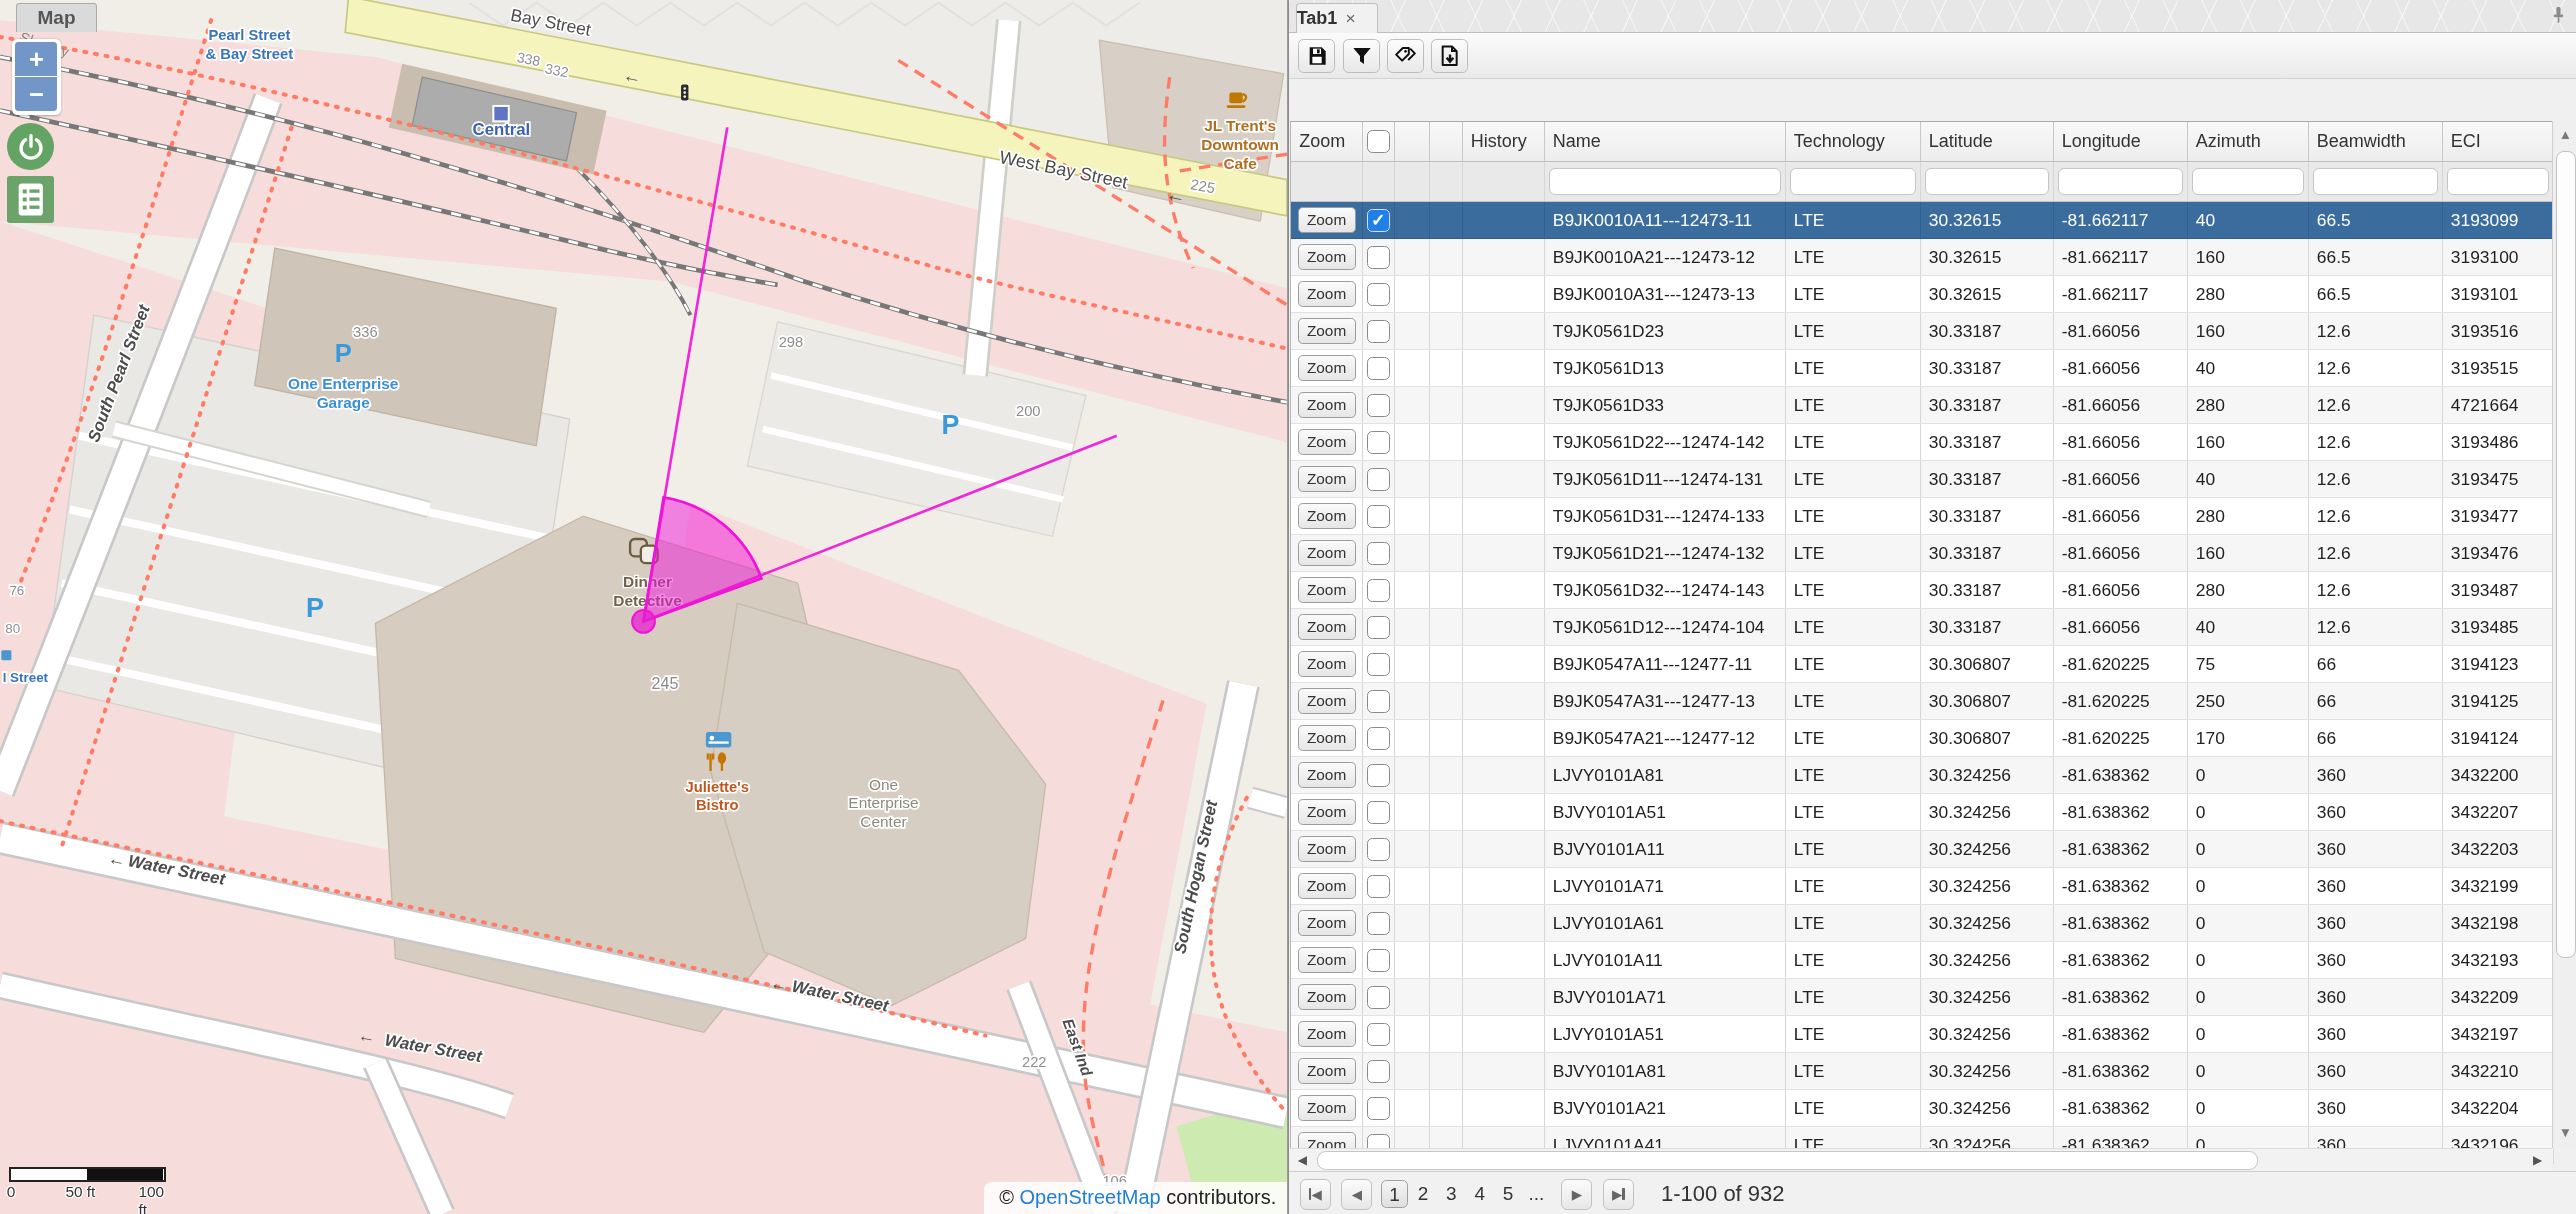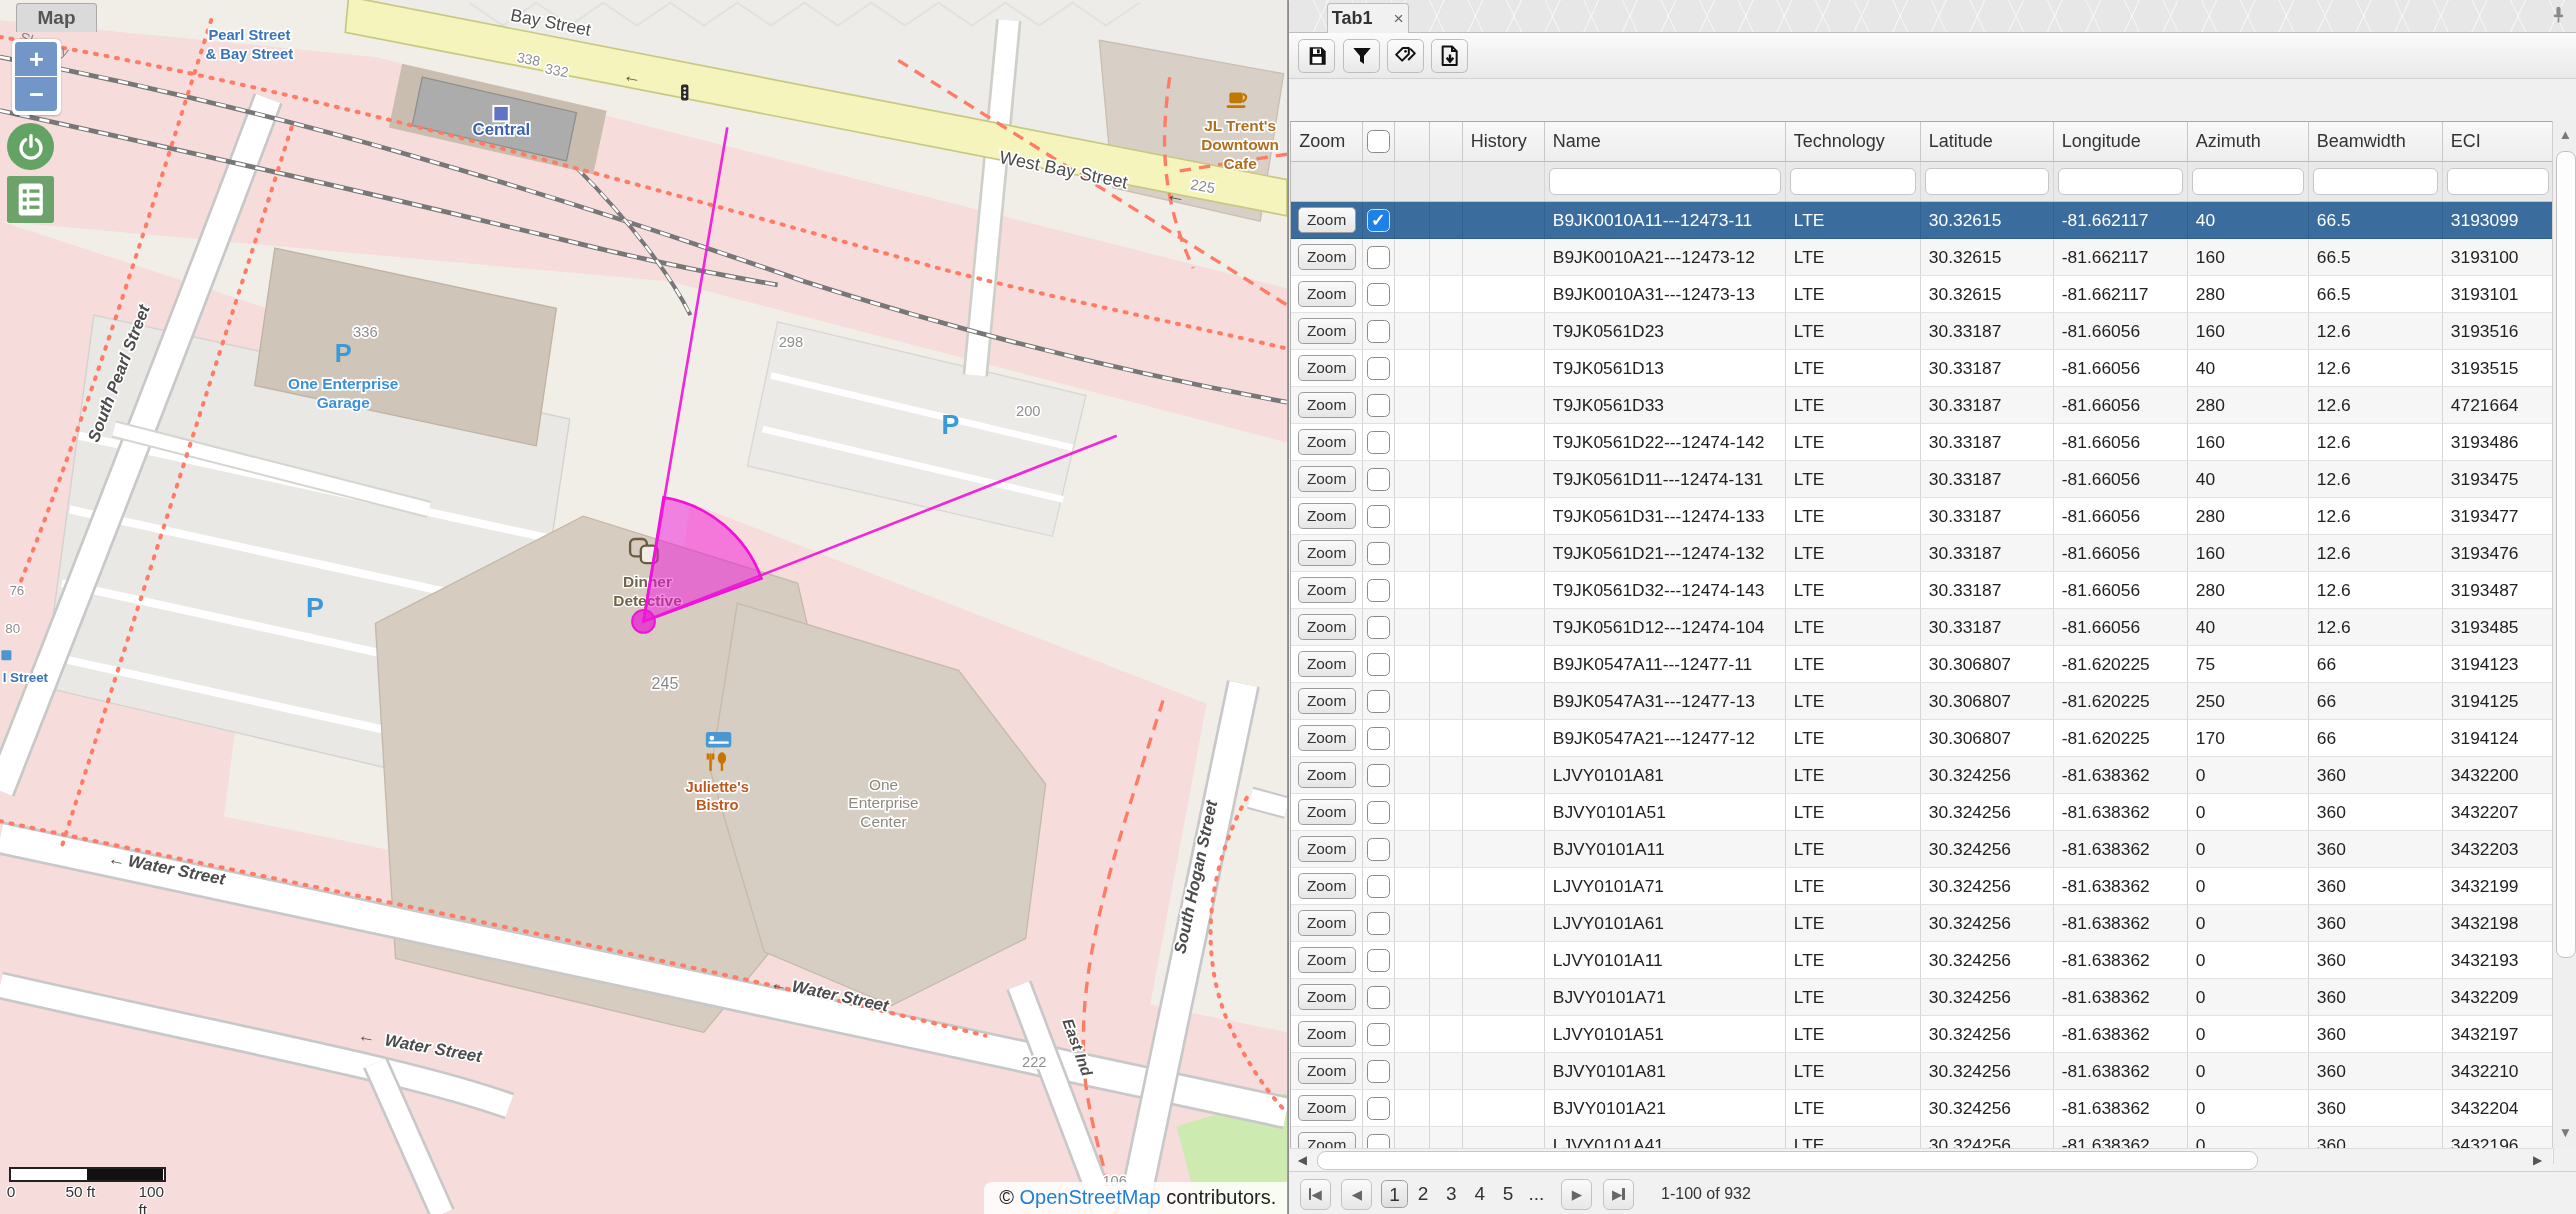--- a/index.html
+++ b/index.html
@@ -24,21 +24,21 @@
   .sb-labels span{position:absolute;top:0;}
   .attrib{position:absolute;right:0;bottom:0;background:rgba(255,255,255,.85);border-radius:8px 0 0 0;padding:4px 10.7px 5.4px 14.8px;font-size:20px;color:#222;z-index:30;white-space:nowrap;}
   .attrib a{color:#1E7FD6;text-decoration:none;cursor:pointer;}
 
   
   #grid-panel{position:absolute;left:1288px;top:0;width:1288px;height:1214px;background:#F0F0F0;overflow:hidden;border-left:0.7px solid #8C8C8C;}
   .tabbar{position:absolute;left:0;top:0;width:1288px;height:32px;background:#E7E7E7;
     background-image:repeating-linear-gradient(115deg,rgba(255,255,255,.55) 0 1.3px,transparent 1.3px 35px),repeating-linear-gradient(65deg,rgba(255,255,255,.45) 0 1.3px,transparent 1.3px 35px);
     border-bottom:0.7px solid #BDBDBD;}
   .tab{position:absolute;left:6.7px;top:2.7px;width:80px;height:29.5px;background:#F1F1F1;border:0.7px solid #BDBDBD;border-bottom:none;border-radius:4px 4px 0 0;
-    display:flex;align-items:center;justify-content:center;gap:21px;font-size:18px;margin-left:31px;}
+    display:flex;align-items:center;gap:8px;font-size:18px;}
   .tab .tl{font-weight:bold;color:#333;}
   .tab .tx{color:#666;font-size:17.4px;cursor:pointer;}
   .pin{position:absolute;right:9.4px;top:5.4px;width:19px;height:19px;}
   .toolbar{position:absolute;left:0;top:33px;width:1288px;height:45px;background:linear-gradient(#FBFBFB,#E9E9E9);border-bottom:0.7px solid #D2D2D2;}
   .tbtn{position:absolute;top:6px;width:35px;height:32px;background:linear-gradient(#FCFCFC,#E8E8E8);border:1.3px solid #BDBDBD;border-radius:5.4px;
     display:flex;align-items:center;justify-content:center;cursor:pointer;}
   .groupbar{position:absolute;left:0;top:78px;width:1288px;height:42px;background:#EFEFEF;border-bottom:0.7px solid #C9C9C9;display:flex;align-items:center;}
   .groupbar span{margin-left:12px;font-size:18px;color:#444;}
 
   .gridwrap{position:absolute;left:1.3px;top:121px;width:1262px;height:1027px;background:#0c4a6e;border-top:0.7px solid #A9A9A9;border-left:0.7px solid #B5B5B5;}
@@ -70,21 +70,21 @@
   .hs-thumb{position:absolute;left:27px;top:2px;width:939px;height:17.4px;background:#FFF;border:0.7px solid #C6C6C6;border-radius:8.7px;cursor:pointer;}
 
   
   .pager{position:absolute;left:0;top:1171px;width:1288px;height:44px;background:#F1F1F1;border-top:0.7px solid #CFCFCF;display:flex;align-items:center;}
   .pgbtn{width:31px;height:31px;background:linear-gradient(#FBFBFB,#E7E7E7);border:1.3px solid #C2C2C2;border-radius:6px;margin-left:10.7px;
     display:flex;align-items:center;justify-content:center;color:#666;font-size:13.4px;cursor:pointer;box-sizing:border-box;}
   .pgbtn .bar{width:2.7px;height:12px;background:#666;border-radius:0.7px;}
   .pages{display:flex;align-items:center;margin-left:8px;}
   .page{min-width:27px;text-align:center;font-size:19px;color:#333;cursor:pointer;margin:0 0.7px;}
   .page.current{border:1.3px solid #9E9E9E;border-radius:5.4px;background:linear-gradient(#F5F5F5,#DFDFDF);height:28px;line-height:28px;box-sizing:border-box;}
-  .pg-status{margin-left:27px;font-size:16px;color:#333;}
+  .pg-status{margin-left:27px;font-size:22px;color:#333;}
 </style>
 </head>
 <body>
 
 <div id="stage">
 
   <div id="map-panel">
     <svg id="map-svg" width="1287" height="1214" viewBox="0 0 1920 1811">
 
       <rect width="1920" height="1811" fill="#F1EEE8"></rect>

